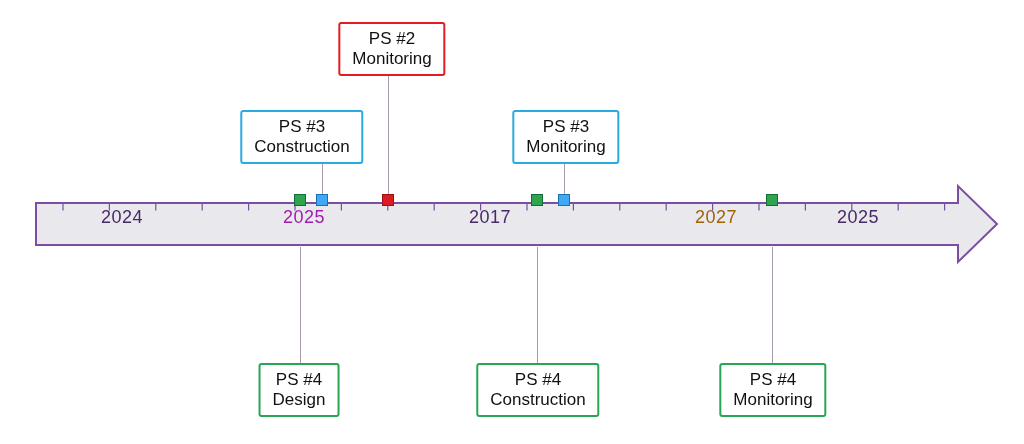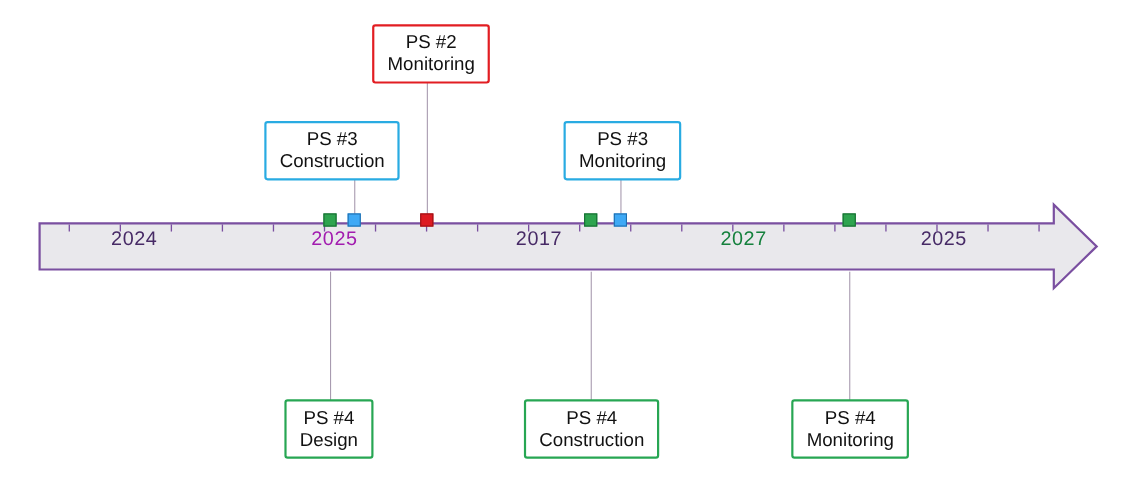--- a/index.html
+++ b/index.html
@@ -71,21 +71,21 @@
         <line x1="805.3999999999997" x2="805.3999999999997" y1="204" y2="210.5" stroke="#7a4fa0" stroke-width="1.2"></line>
         <line x1="851.7999999999997" x2="851.7999999999997" y1="204" y2="210.5" stroke="#7a4fa0" stroke-width="1.2"></line>
         <line x1="898.1999999999997" x2="898.1999999999997" y1="204" y2="210.5" stroke="#7a4fa0" stroke-width="1.2"></line>
         <line x1="944.5999999999997" x2="944.5999999999997" y1="204" y2="210.5" stroke="#7a4fa0" stroke-width="1.2"></line>
       </g>
   </svg>
   <div id="years">
       <div class="year-label" style="left: 122px; color: rgb(71, 42, 102);">2024</div>
       <div class="year-label" style="left: 304px; color: #a21caf;">2025</div>
       <div class="year-label" style="left: 490px; color: rgb(71, 42, 102);">2017</div>
-      <div class="year-label" style="left: 676px; color: #15803d;">2027</div>
+      <div class="year-label" style="left: 716px; color: #a16207;">2027</div>
       <div class="year-label" style="left: 858px; color: rgb(71, 42, 102);">2025</div>
     </div>
   <div id="events">
       <div class="connector" style="background: rgb(168, 155, 176); left: 387.5px; top: 74px; height: 123px;"></div>
       <div class="marker" style="left: 382px; top: 194px; background: rgb(221, 26, 33); border-color: rgb(156, 17, 21);"></div>
       <div class="event-box" style="left: 392px; top: 22px; border-color: rgb(226, 29, 34);">
         <div>PS #2</div>
         <div>Monitoring</div>
       </div>
       <div class="connector" style="background: rgb(168, 155, 176); left: 321.5px; top: 162px; height: 35px;"></div>

